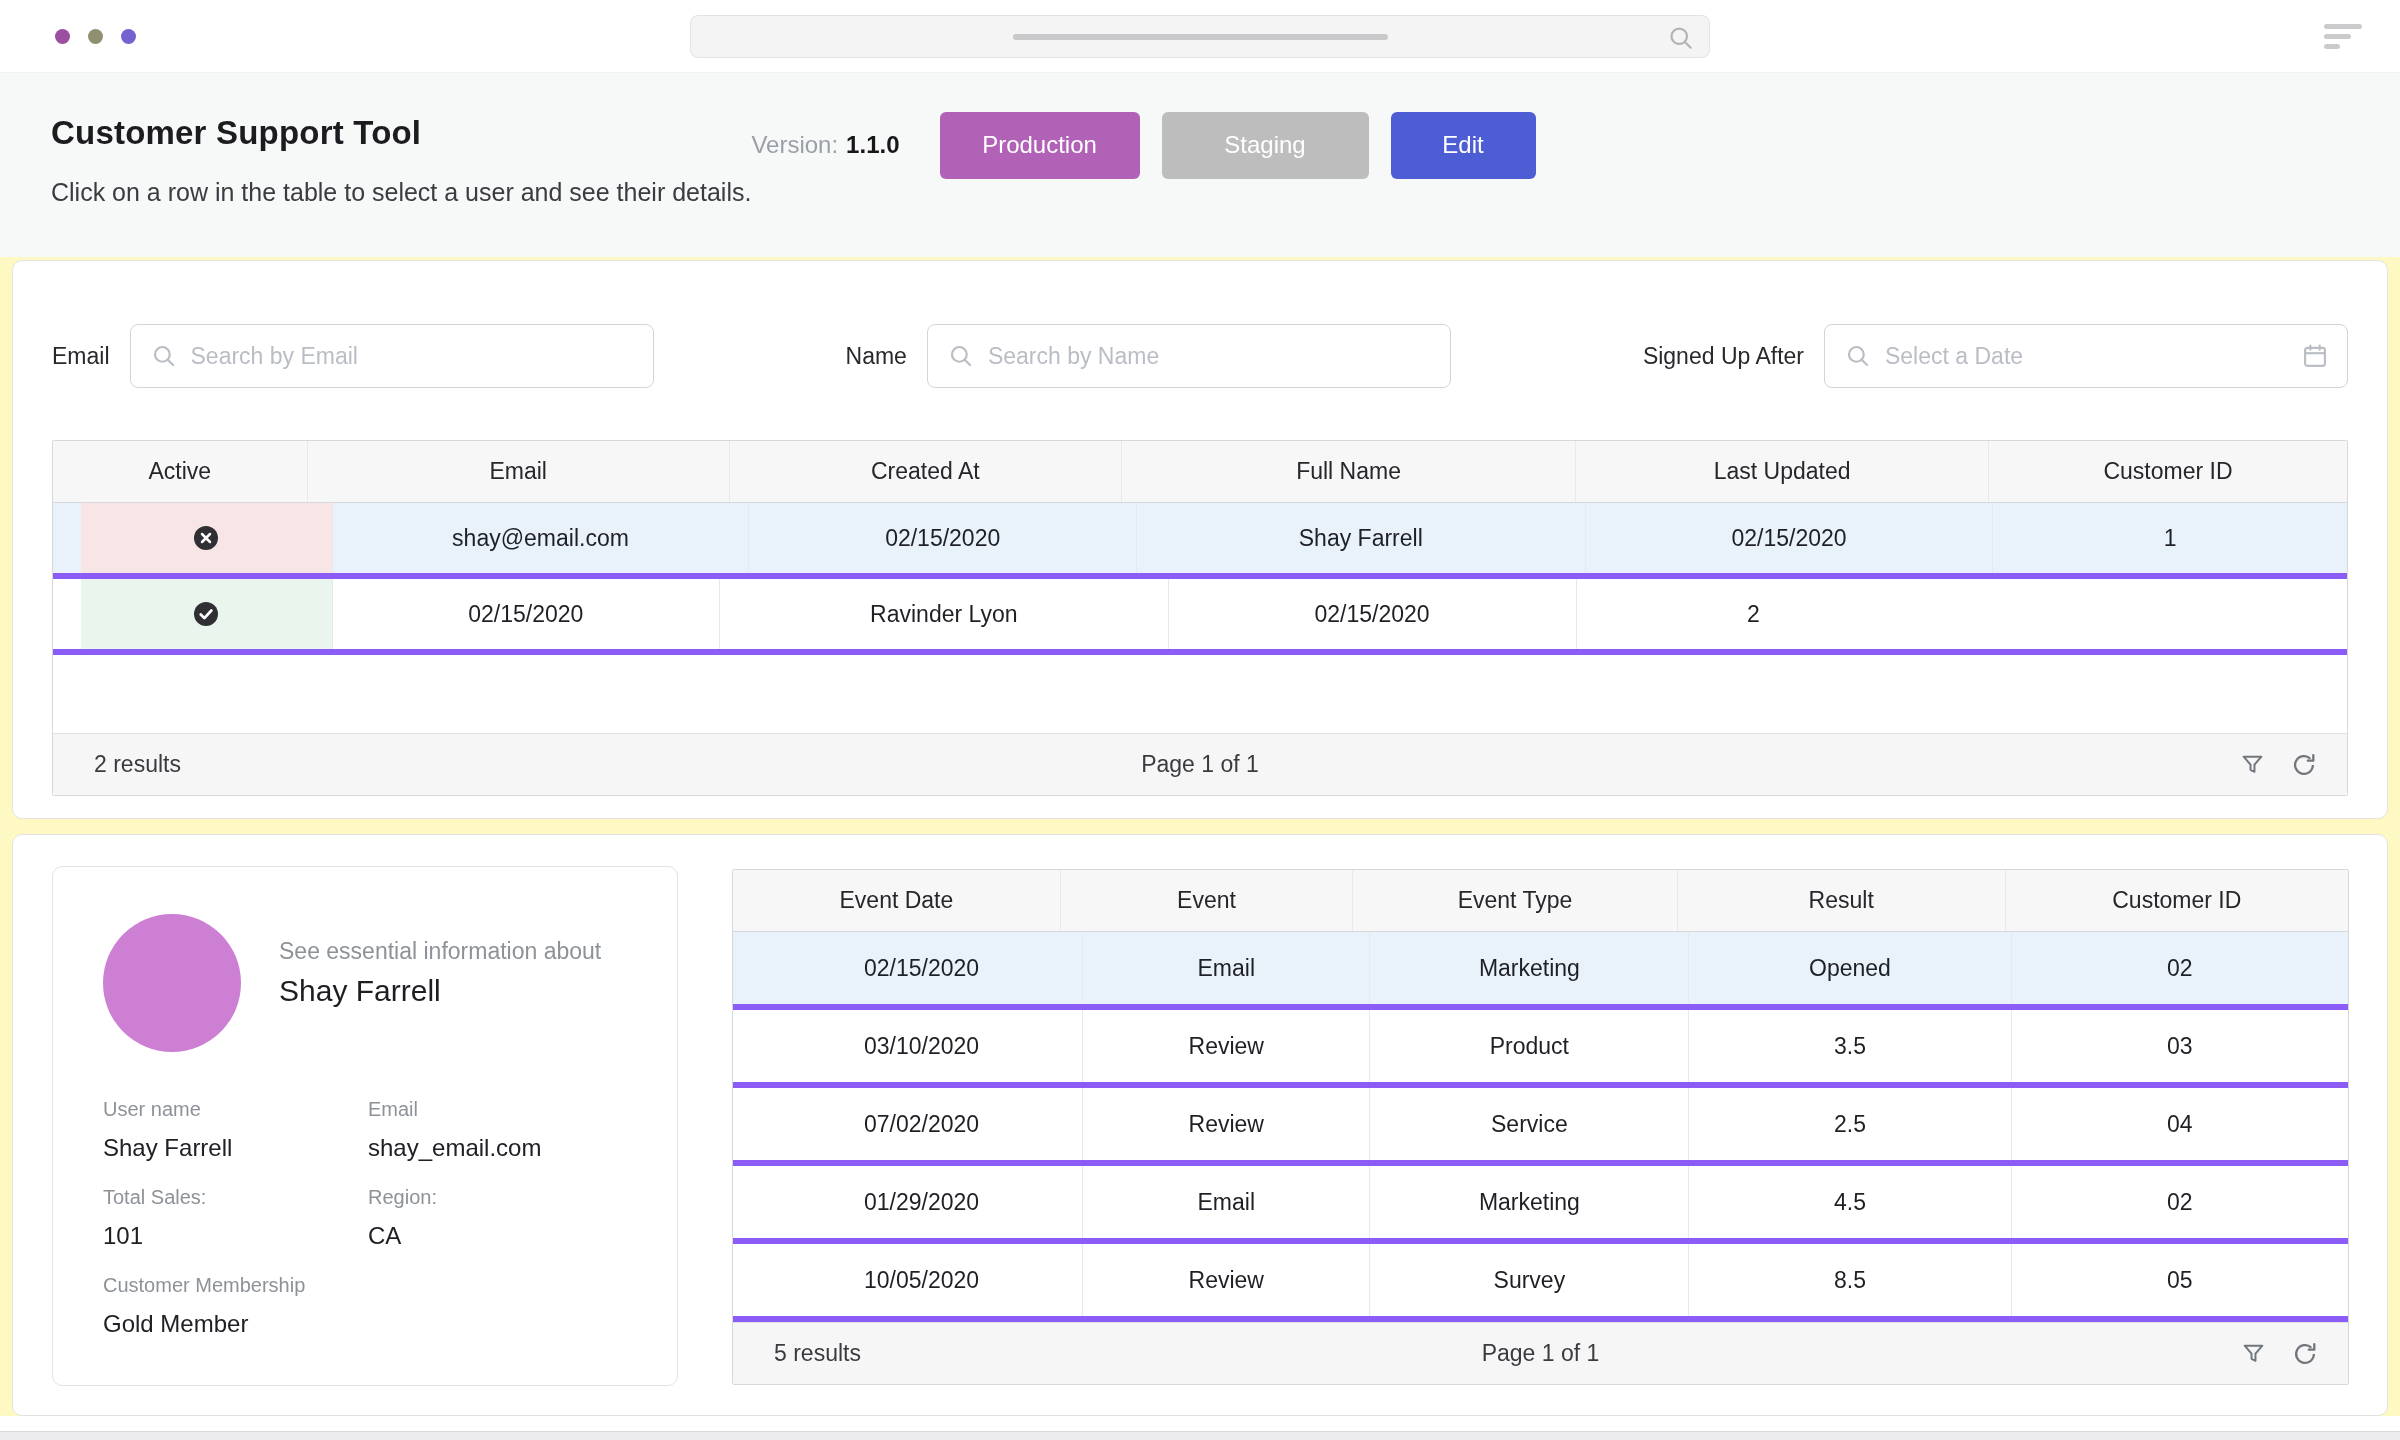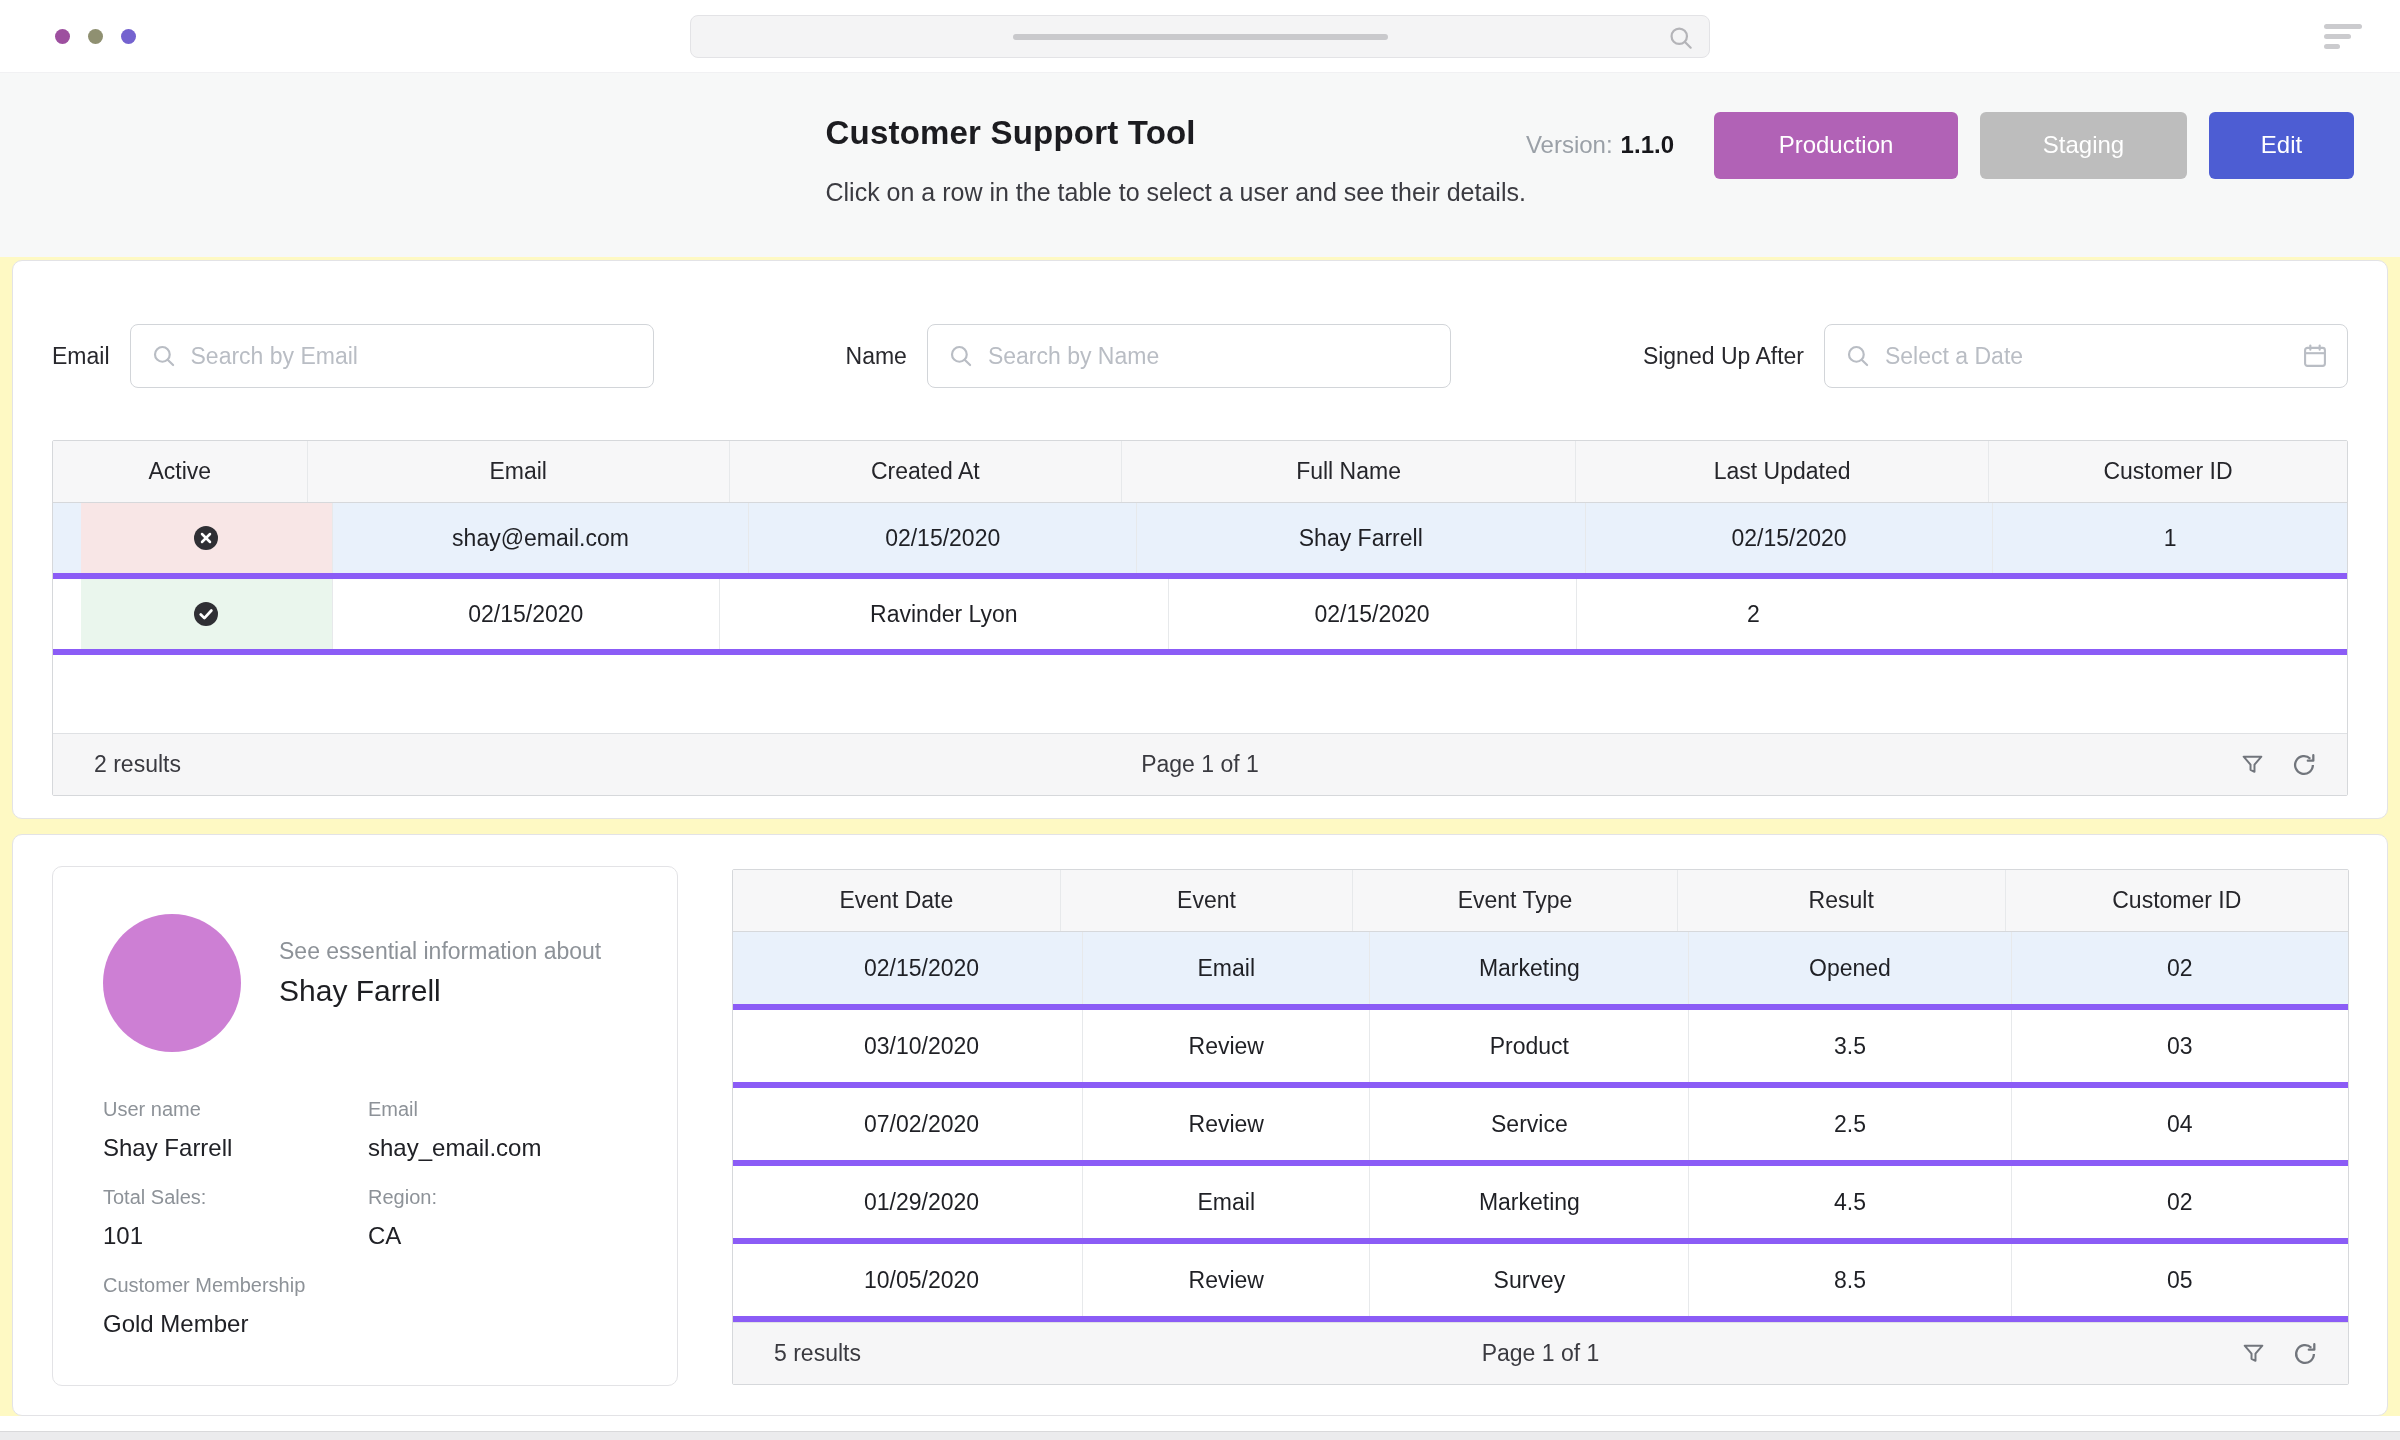--- a/index.html
+++ b/index.html
@@ -16,28 +16,28 @@
   .dot3 { background: var(--dot3, #7462cf); }
   .addressbar { position: absolute; left: 50%; transform: translateX(-50%); top: 15px; width: 1020px; height: 43px;
     background: #f4f4f5; border: 1px solid #e3e3e6; border-radius: 8px; display: flex; align-items: center; justify-content: center; }
   .addr-line { width: 375px; height: 6px; border-radius: 3px; background: #c9c9cc; }
   .addr-search { position: absolute; right: 14px; top: 8px; line-height: 0; }
   .layout-icon { position: absolute; right: 38px; top: 24px; display: flex; flex-direction: column; gap: 5px; }
   .layout-bar { height: 5px; border-radius: 2.5px; background: #cbcbce; }
   .lb1 { width: 38px; } .lb2 { width: 27px; } .lb3 { width: 16px; }
 
   
-  .app-header { height: 184px; background: #f7f8f8; padding: 38px 46px 0 51px; display: flex; justify-content: flex-end; align-items: flex-start; }
+  .app-header { height: 184px; background: #f7f8f8; padding: 38px 46px 0 51px; display: flex; justify-content: flex-start; align-items: flex-start; }
   .page-title { font-size: 33px; font-weight: 700; color: #1c1c20; line-height: 44px; letter-spacing: 0.2px; }
   .page-subtitle { margin-top: 23px; font-size: 25px; color: #3b3b41; }
   .header-actions { display: flex; align-items: center; gap: 22px; height: 68px; }
   .version { font-size: 24px; color: #9aa0a7; margin-right: 18px; white-space: nowrap; }
   .version b { color: #17171b; margin-left: 8px; font-weight: 700; }
   .env-btn { height: 67px; border: none; border-radius: 6px; color: #fff; font-size: 24px; font-weight: 500; font-family: inherit; cursor: pointer; }
-  .btn-production { width: 244px; background: var(--production-button, #b162b6); }
+  .btn-production { width: 200px; background: var(--production-button, #b162b6); }
   .btn-staging { width: 207px; background: var(--staging-button, #bdbdbd); }
   .btn-edit { width: 145px; background: var(--edit-button, #4d5dd3); }
 
   
   .content { padding: 3px 12px 0 12px; background: #fef9c3; }
   .panel { border: 1.5px solid #e3e3e6; border-radius: 10px; background: #fff; }
   .panel-top { height: 559px; padding: 63px 39px 27px 39px; margin-bottom: 15px; }
   .panel-bottom { height: 582px; padding: 31px 38px 31px 39px; display: flex; gap: 54px; }
 
   

